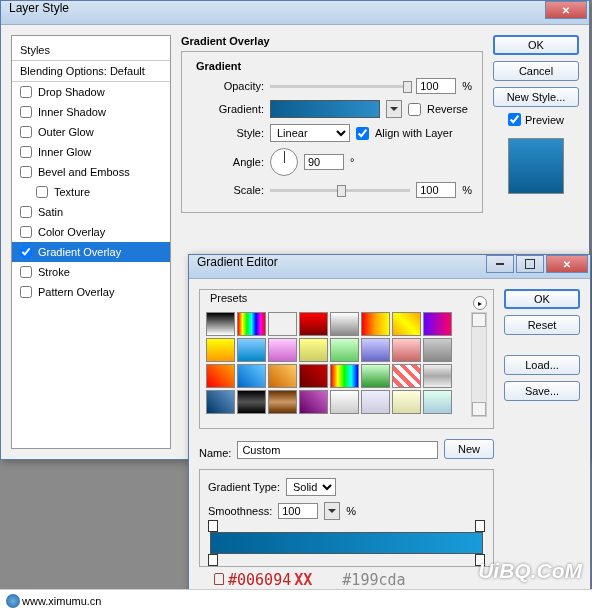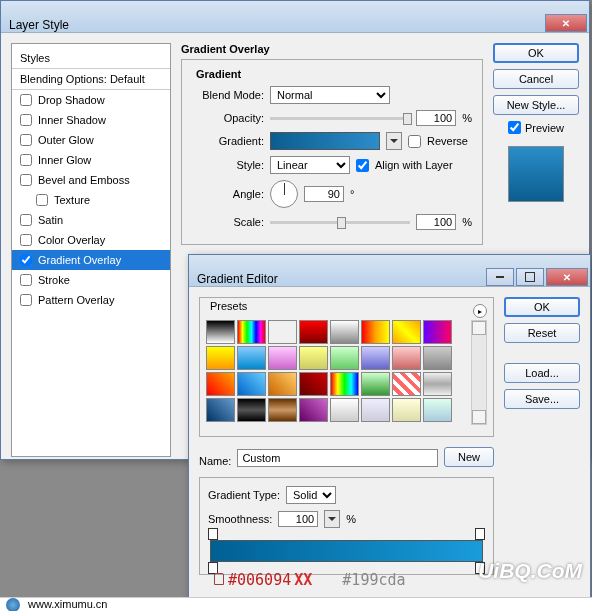--- a/index.html
+++ b/index.html
@@ -1,18 +1,18 @@
 <!DOCTYPE html>
 <html><head>
 <meta charset="utf-8">
 <style>
 * { box-sizing: border-box; margin: 0; padding: 0; font-family: "Segoe UI", Tahoma, sans-serif; font-size: 11px; }
 body { background: #8a8a8a; width: 592px; height: 611px; position: relative; overflow: hidden; }
 .window { position: absolute; background: #f0f0f0; border: 1px solid #5a7ba8; box-shadow: 2px 2px 8px rgba(0,0,0,0.3); }
-.titlebar { height: 32px; background: linear-gradient(#d7e4f2, #b9d1ea); display: flex; align-items: flex-end; justify-content: space-between; padding: 0 2px 0 8px; border-bottom: 1px solid #a0b0c0; }
+.titlebar { height: 24px; background: linear-gradient(#d7e4f2, #b9d1ea); display: flex; align-items: flex-start; justify-content: space-between; padding: 0 2px 0 8px; border-bottom: 1px solid #a0b0c0; }
 .titlebar-text { color: #000; font-size: 12px; }
 .win-btns { display: flex; gap: 2px; }
 .win-btn { width: 28px; height: 18px; border: 1px solid #6a8aba; background: linear-gradient(#e0e8f4, #c4d4e8); display: flex; align-items: center; justify-content: center; font-size: 10px; cursor: pointer; }
 .win-btn.close { background: linear-gradient(#e89090, #c85050); color: #fff; width: 42px; }
 .win-btn.min::before { content: ""; width: 8px; height: 2px; background: #333; }
 .win-btn.max::before { content: ""; width: 8px; height: 8px; border: 1px solid #333; }
 .win-btn.close::before { content: "✕"; font-weight: bold; }
 
 #layer-style { left: 0; top: 0; width: 590px; height: 460px; }
 .ls-body { display: flex; padding: 10px; gap: 10px; height: calc(100% - 24px); }
@@ -25,21 +25,21 @@
 .style-item.indent { padding-left: 24px; }
 
 .center-panel { flex: 1; }
 .group { border: 1px solid #aaa; padding: 8px 10px; margin-bottom: 6px; }
 .group-title { margin-top: -14px; background: #f0f0f0; display: inline-block; padding: 0 4px; font-weight: bold; }
 .row { display: flex; align-items: center; margin: 6px 0; gap: 6px; }
 .row-label { width: 72px; text-align: right; }
 select { border: 1px solid #888; background: #fff; padding: 1px 2px; height: 18px; }
 .slider { flex: 1; height: 3px; background: #ccc; position: relative; }
 .slider-thumb { position: absolute; top: -4px; width: 9px; height: 12px; background: #e8e8e8; border: 1px solid #888; }
-.num-input { width: 40px; border: 1px solid #888; padding: 1px 3px; text-align: right; background: #fff; }
+.num-input { width: 40px; border: 1px solid #888; padding: 1px 3px; text-align: left; background: #fff; }
 .grad-swatch { width: 110px; height: 18px; border: 1px solid #555; background: linear-gradient(90deg, #0b5d8f, #2b8dc9); }
 .dropdown-arrow { width: 16px; height: 18px; border: 1px solid #888; background: #e8e8e8; display: flex; align-items: center; justify-content: center; }
 .dropdown-arrow::after { content: ""; border: 4px solid transparent; border-top-color: #333; margin-top: 3px; }
 .angle-dial { width: 28px; height: 28px; border: 1px solid #888; border-radius: 50%; background: #fff; position: relative; }
 .angle-dial::after { content: ""; position: absolute; width: 1px; height: 12px; background: #333; left: 50%; top: 2px; }
 
 .right-panel { width: 86px; display: flex; flex-direction: column; gap: 6px; align-items: stretch; }
 .ps-btn { height: 20px; border: 1px solid #6a8aba; background: linear-gradient(#fdfdfd, #e4ecf6); border-radius: 3px; cursor: pointer; display: flex; align-items: center; justify-content: center; }
 .ps-btn.default { border: 2px solid #3b7dd8; }
 .preview-check { display: flex; align-items: center; gap: 4px; justify-content: center; }
@@ -61,21 +61,21 @@
 .name-row { display: flex; align-items: flex-end; gap: 6px; margin: 10px 0 6px; }
 .name-input { flex: 1; border: 1px solid #888; padding: 2px 4px; background: #fff; }
 .grad-type-group { border: 1px solid #aaa; padding: 8px; margin-top: 4px; }
 .grad-bar-wrap { position: relative; margin: 12px 2px 4px; }
 .grad-bar { height: 22px; border: 1px solid #555; background: linear-gradient(90deg, #006094, #199cda); }
 .stop { position: absolute; width: 10px; height: 12px; background: #fff; border: 1px solid #333; }
 .stop.top { top: -12px; }
 .stop.bottom { bottom: -12px; }
 .ge-right { width: 76px; display: flex; flex-direction: column; gap: 6px; }
 
-.footer { position: absolute; bottom: 0; left: 0; width: 592px; height: 14px; background: #fff; display: flex; align-items: flex-start; padding: 0 6px; gap: 8px; border-top: 1px solid #ccc; }
+.footer { position: absolute; bottom: 0; left: 0; width: 592px; height: 22px; background: #fff; display: flex; align-items: center; padding: 0 6px; gap: 2px; border-top: 1px solid #ccc; }
 .globe { width: 14px; height: 14px; border-radius: 50%; background: radial-gradient(#6ab0e0, #2060a0); }
 .watermark { position: absolute; right: 10px; bottom: 28px; color: #fff; font-size: 21px; font-style: italic; font-weight: bold; text-shadow: 0 0 3px rgba(0,0,0,.5); }
 .hex-row { position: absolute; left: 214px; bottom: 22px; display: flex; gap: 30px; align-items: center; }
 .hex { font-family: monospace; font-size: 15px; }
 .lock-icon { width: 10px; height: 12px; border: 1px solid #a04040; border-radius: 2px 2px 0 0; display: inline-block; margin-right: 4px; }
 </style>
 </head>
 <body>
 
 <div id="layer-style" class="window">
@@ -133,24 +133,20 @@
           <div class="style-item">
             <input type="checkbox" style="">
             <span>Pattern Overlay</span>
           </div>
         </div>
     </div>
     <div class="center-panel">
       <div style="font-weight:bold;margin-bottom:4px;">Gradient Overlay</div>
       <div class="group">
         <div class="group-title">Gradient</div>
-        <div class="row">
-          <span class="row-label">Blend Mode:</span>
-          <select style="width:120px"><option>Normal</option></select>
-        </div>
         <div class="row">
           <span class="row-label">Opacity:</span>
           <div class="slider">
               <div class="slider-thumb" style="left:95%"></div>
             </div>
           <input class="num-input" value="100" style="">
           <span>%</span>
         </div>
         <div class="row">
           <span class="row-label">Gradient:</span>

